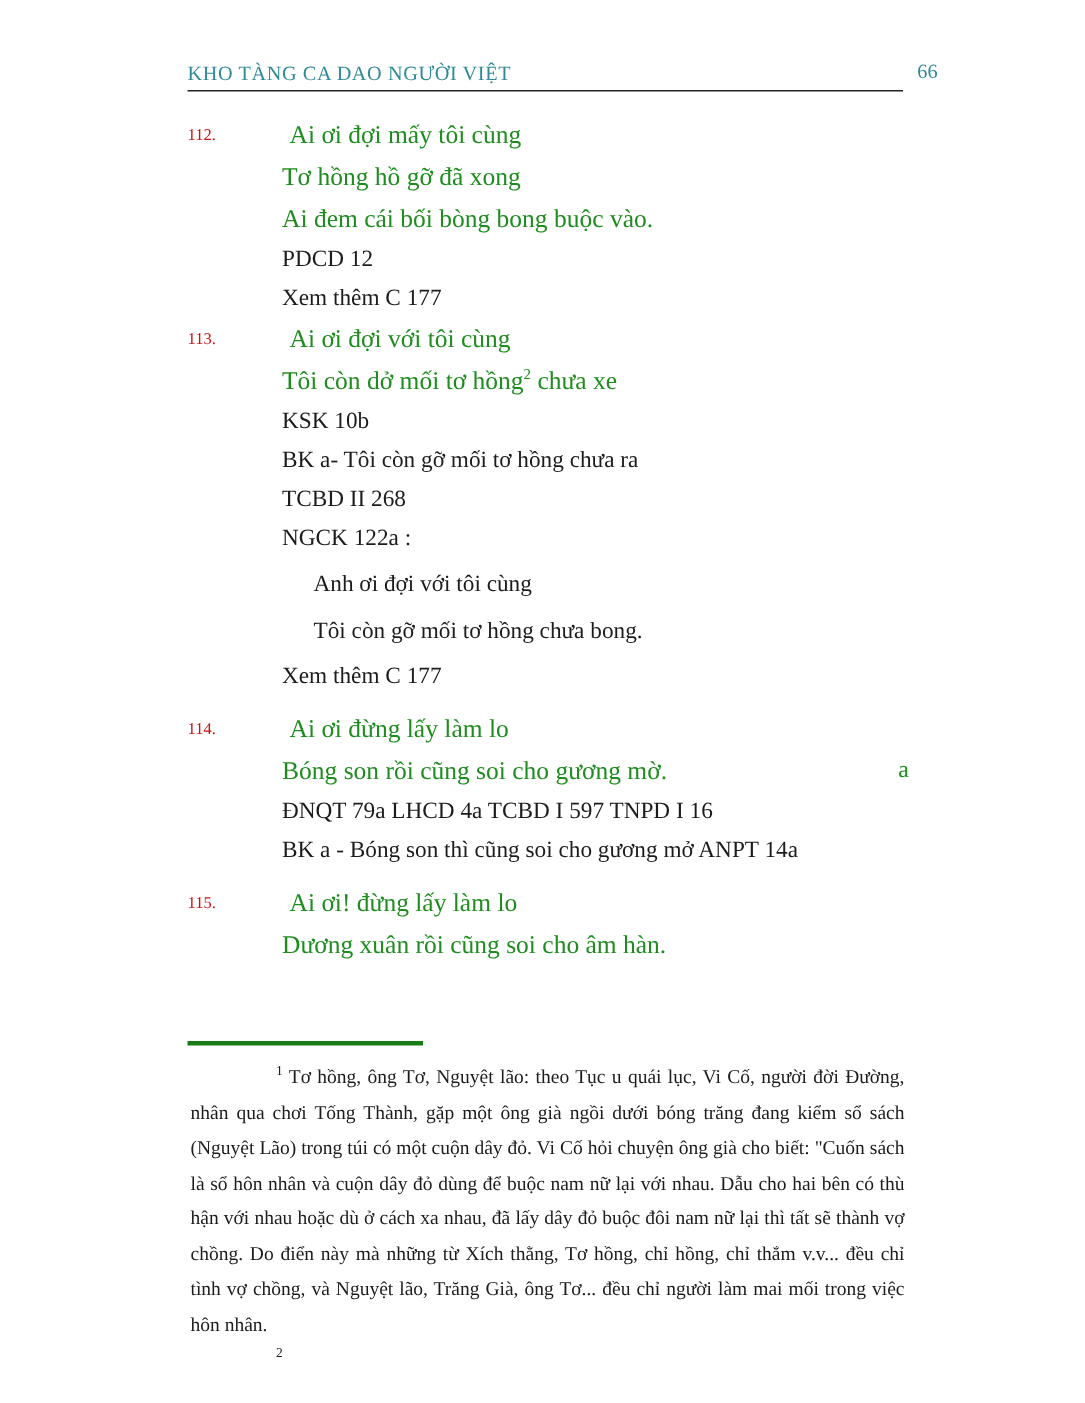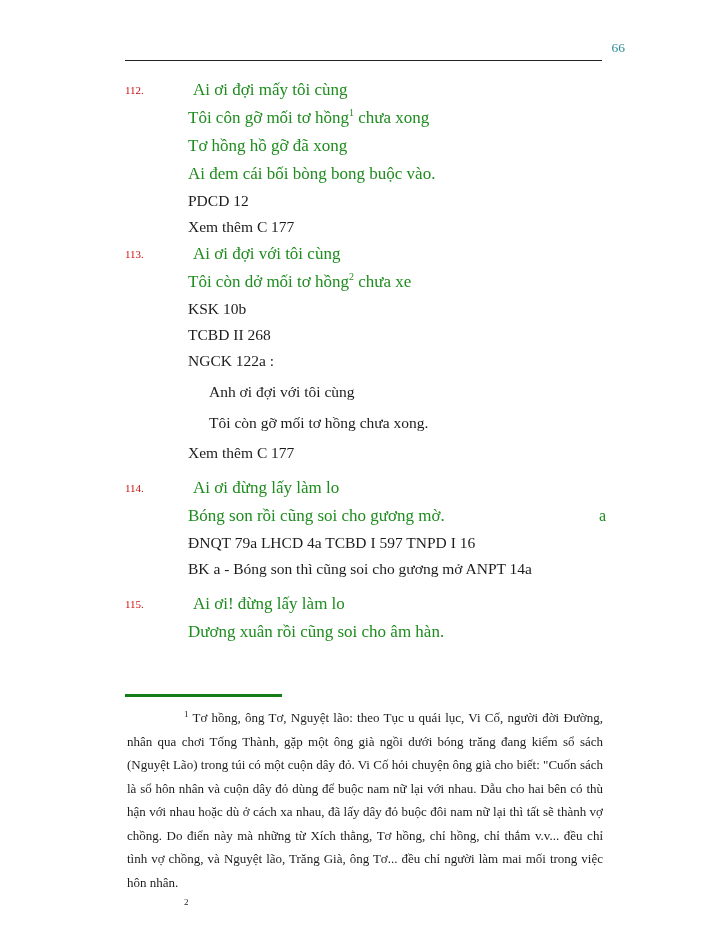--- a/index.html
+++ b/index.html
@@ -76,47 +76,48 @@
     text-align:justify; text-indent:57px;
     color:var(--text-black,#1c1c1c);
   }
   .footnote sup { font-size:9px; line-height:0; }
 </style>
 </head>
 <body>
 
 <div class="page">
   <div class="header">
+    <span class="header-title">KHO TÀNG CA DAO NGƯỜI VIỆT</span>
     <span class="page-number">66</span>
   </div>
   <div class="header-rule"></div>
 
   <div class="content">
       <div class="entry">
         <div class="entry-head">
           <span class="num">112.</span>
           <div class="line verse"><span>Ai ơi đợi mấy tôi cùng</span></div>
         </div>
-        <div class="line verse"><span>Tôi côn gỡ mối tơ hồng</span><sup>1</sup><span> chưa xong</span></div>
         <div class="line verse"><span>Tơ hồng hồ gỡ đã xong</span></div>
         <div class="line verse"><span>Ai đem cái bối bòng bong buộc vào.</span></div>
         <div class="line ref"><span>PDCD 12</span></div>
         <div class="line ref"><span class="it">Xem thêm</span><span> C 177</span></div>
       </div>
       <div class="entry">
         <div class="entry-head">
           <span class="num">113.</span>
           <div class="line verse"><span>Ai ơi đợi với tôi cùng</span></div>
         </div>
         <div class="line verse"><span>Tôi còn dở mối tơ hồng</span><sup>2</sup><span> chưa xe</span></div>
         <div class="line ref"><span>KSK 10b</span></div>
+        <div class="line ref"><span>BK  a- Tôi còn </span><span class="it">gỡ</span><span> mối tơ hồng chưa </span><span class="it">ra</span></div>
         <div class="line ref"><span>TCBD II 268</span></div>
         <div class="line ref"><span>NGCK 122a :</span></div>
         <div class="line quote"><span class="it">Anh</span><span> ơi đợi với tôi cùng</span></div>
-        <div class="line quote"><span>Tôi còn gỡ mối tơ hồng chưa </span><span class="it">xong.</span></div>
+        <div class="line quote"><span>Tôi còn gỡ mối tơ hồng chưa </span><span class="it">bong.</span></div>
         <div class="line ref"><span class="it">Xem thêm</span><span> C 177</span></div>
       </div>
       <div class="entry">
         <div class="entry-head">
           <span class="num">114.</span>
           <div class="line verse"><span>Ai ơi đừng lấy làm lo</span></div>
         </div>
         <div class="line verse"><span>Bóng son rồi cũng soi cho gương mờ.</span><span class="right-mark">a</span></div>
         <div class="line ref"><span>ĐNQT 79a LHCD 4a TCBD I 597 TNPD I 16</span></div>
         <div class="line ref"><span>BK a - Bóng son </span><span class="it">thì</span><span> cũng soi cho gương mở ANPT 14a</span></div>

